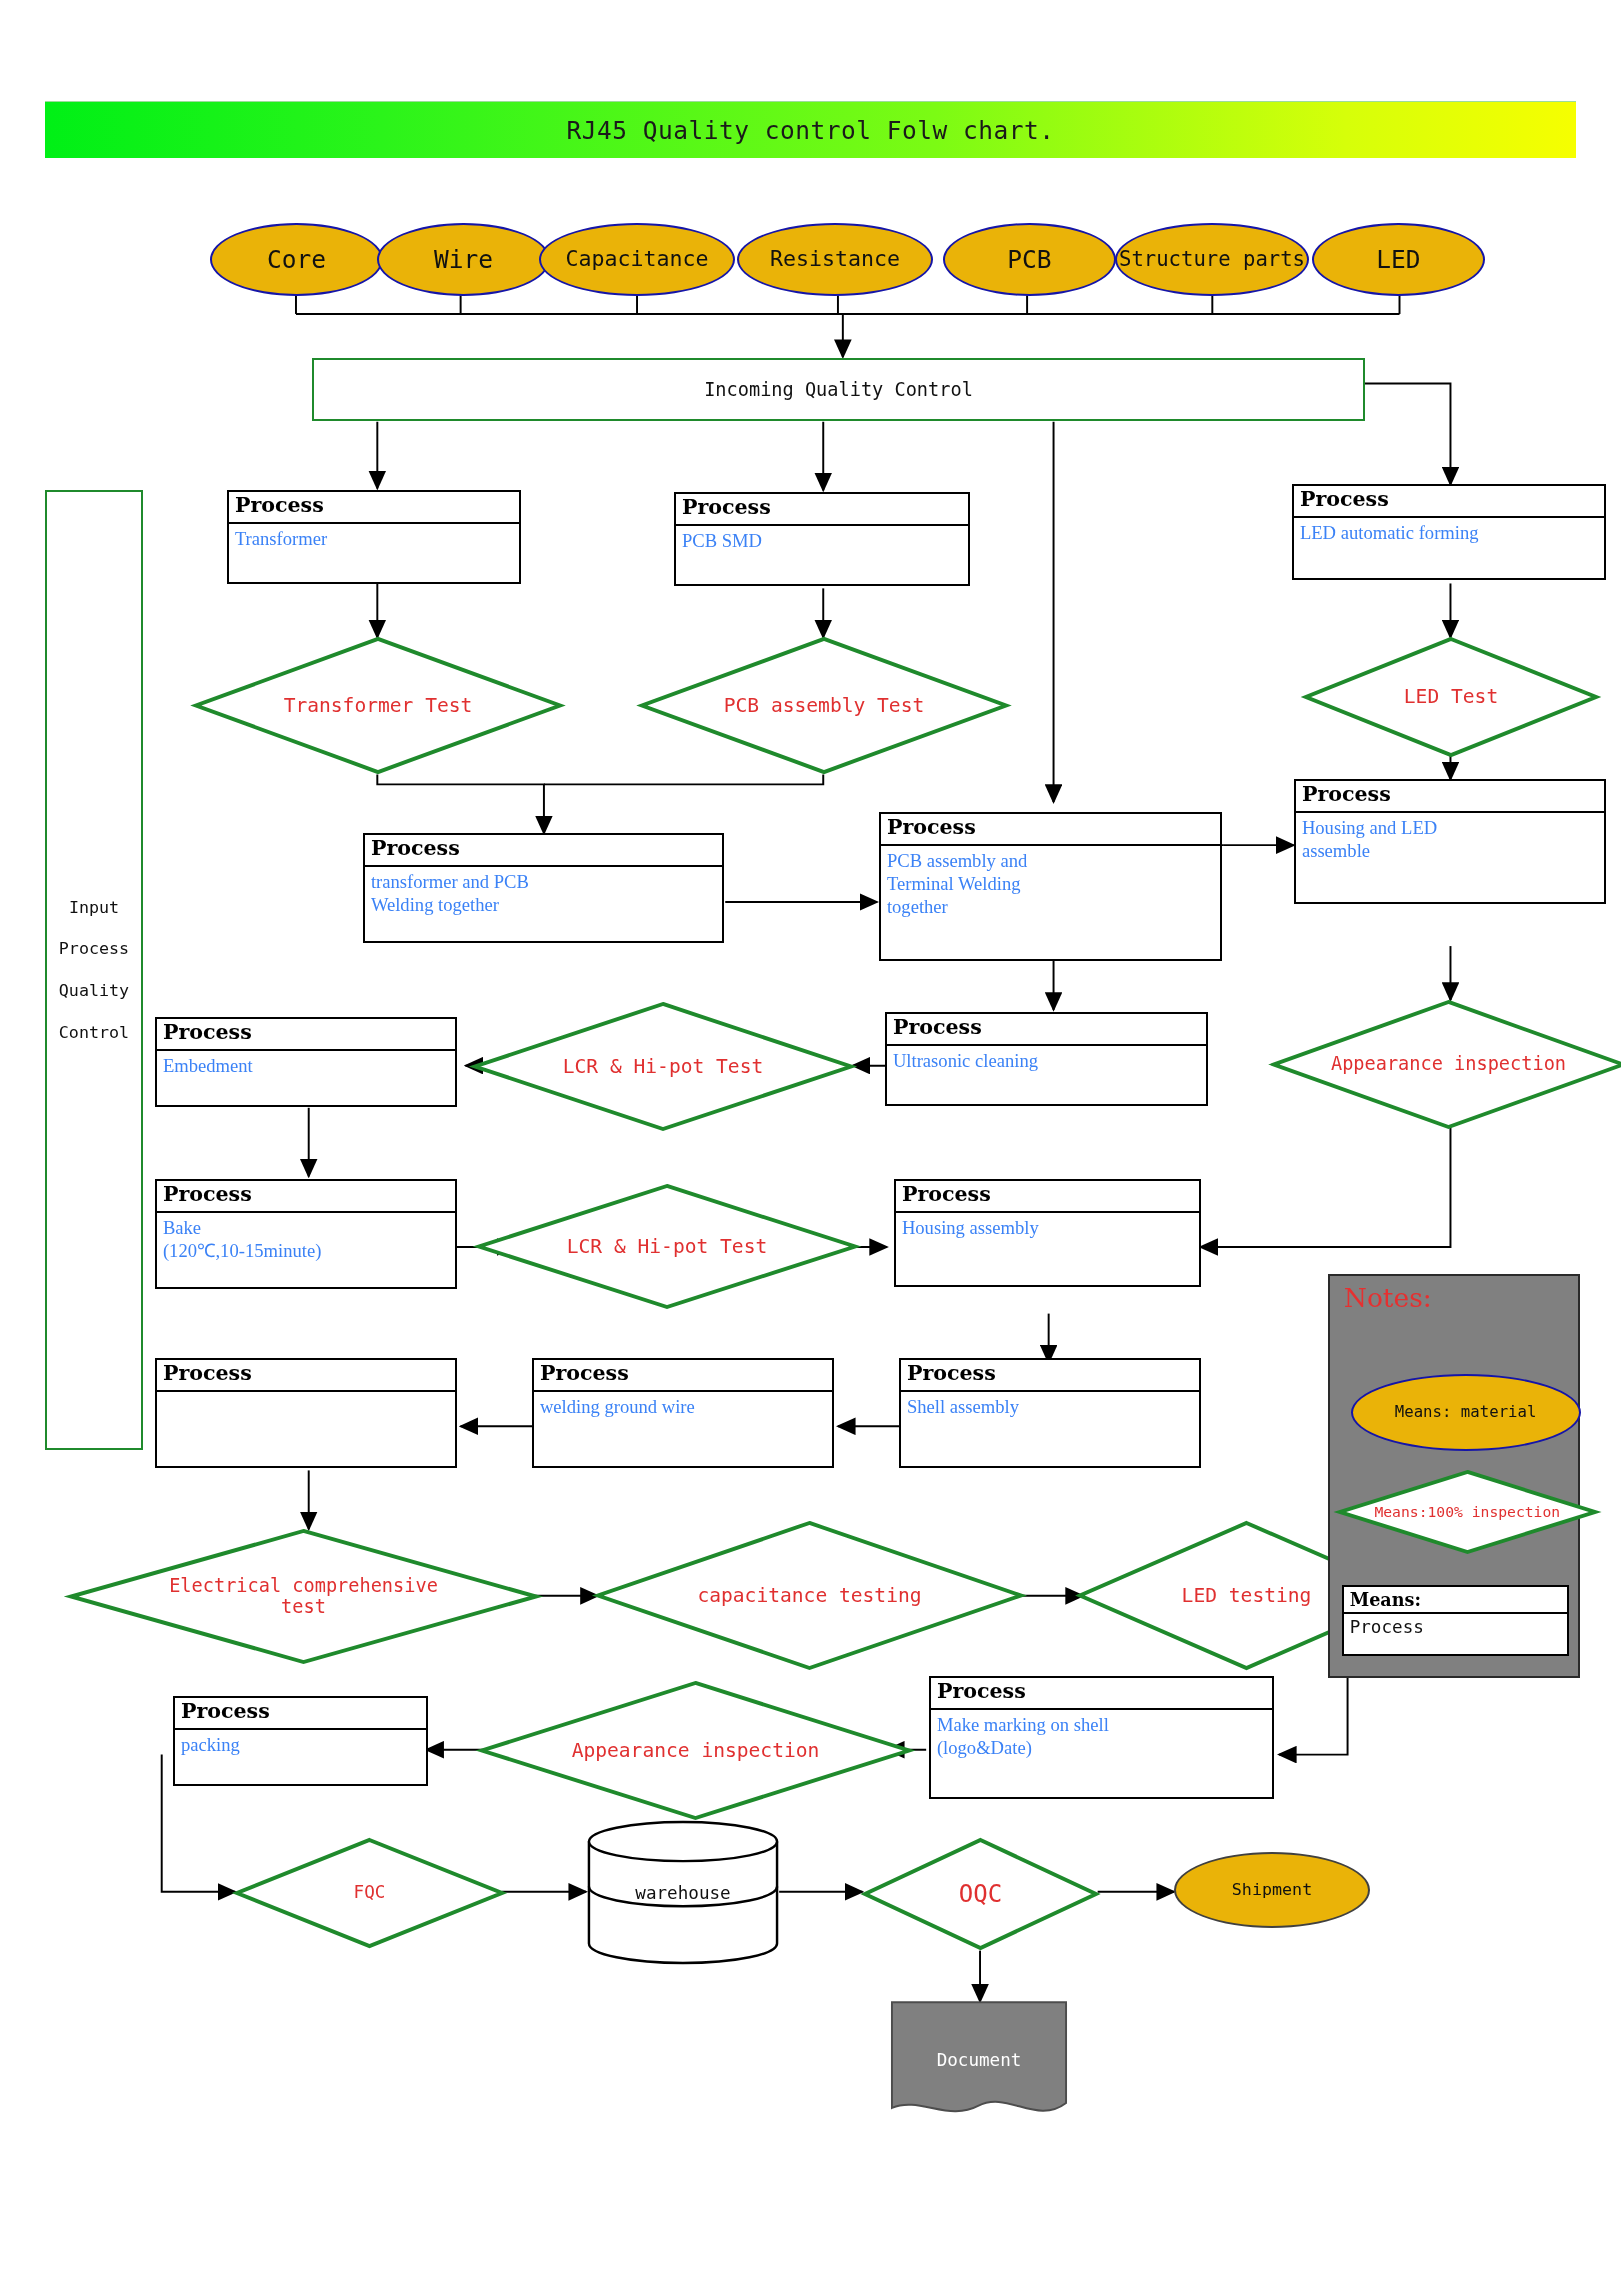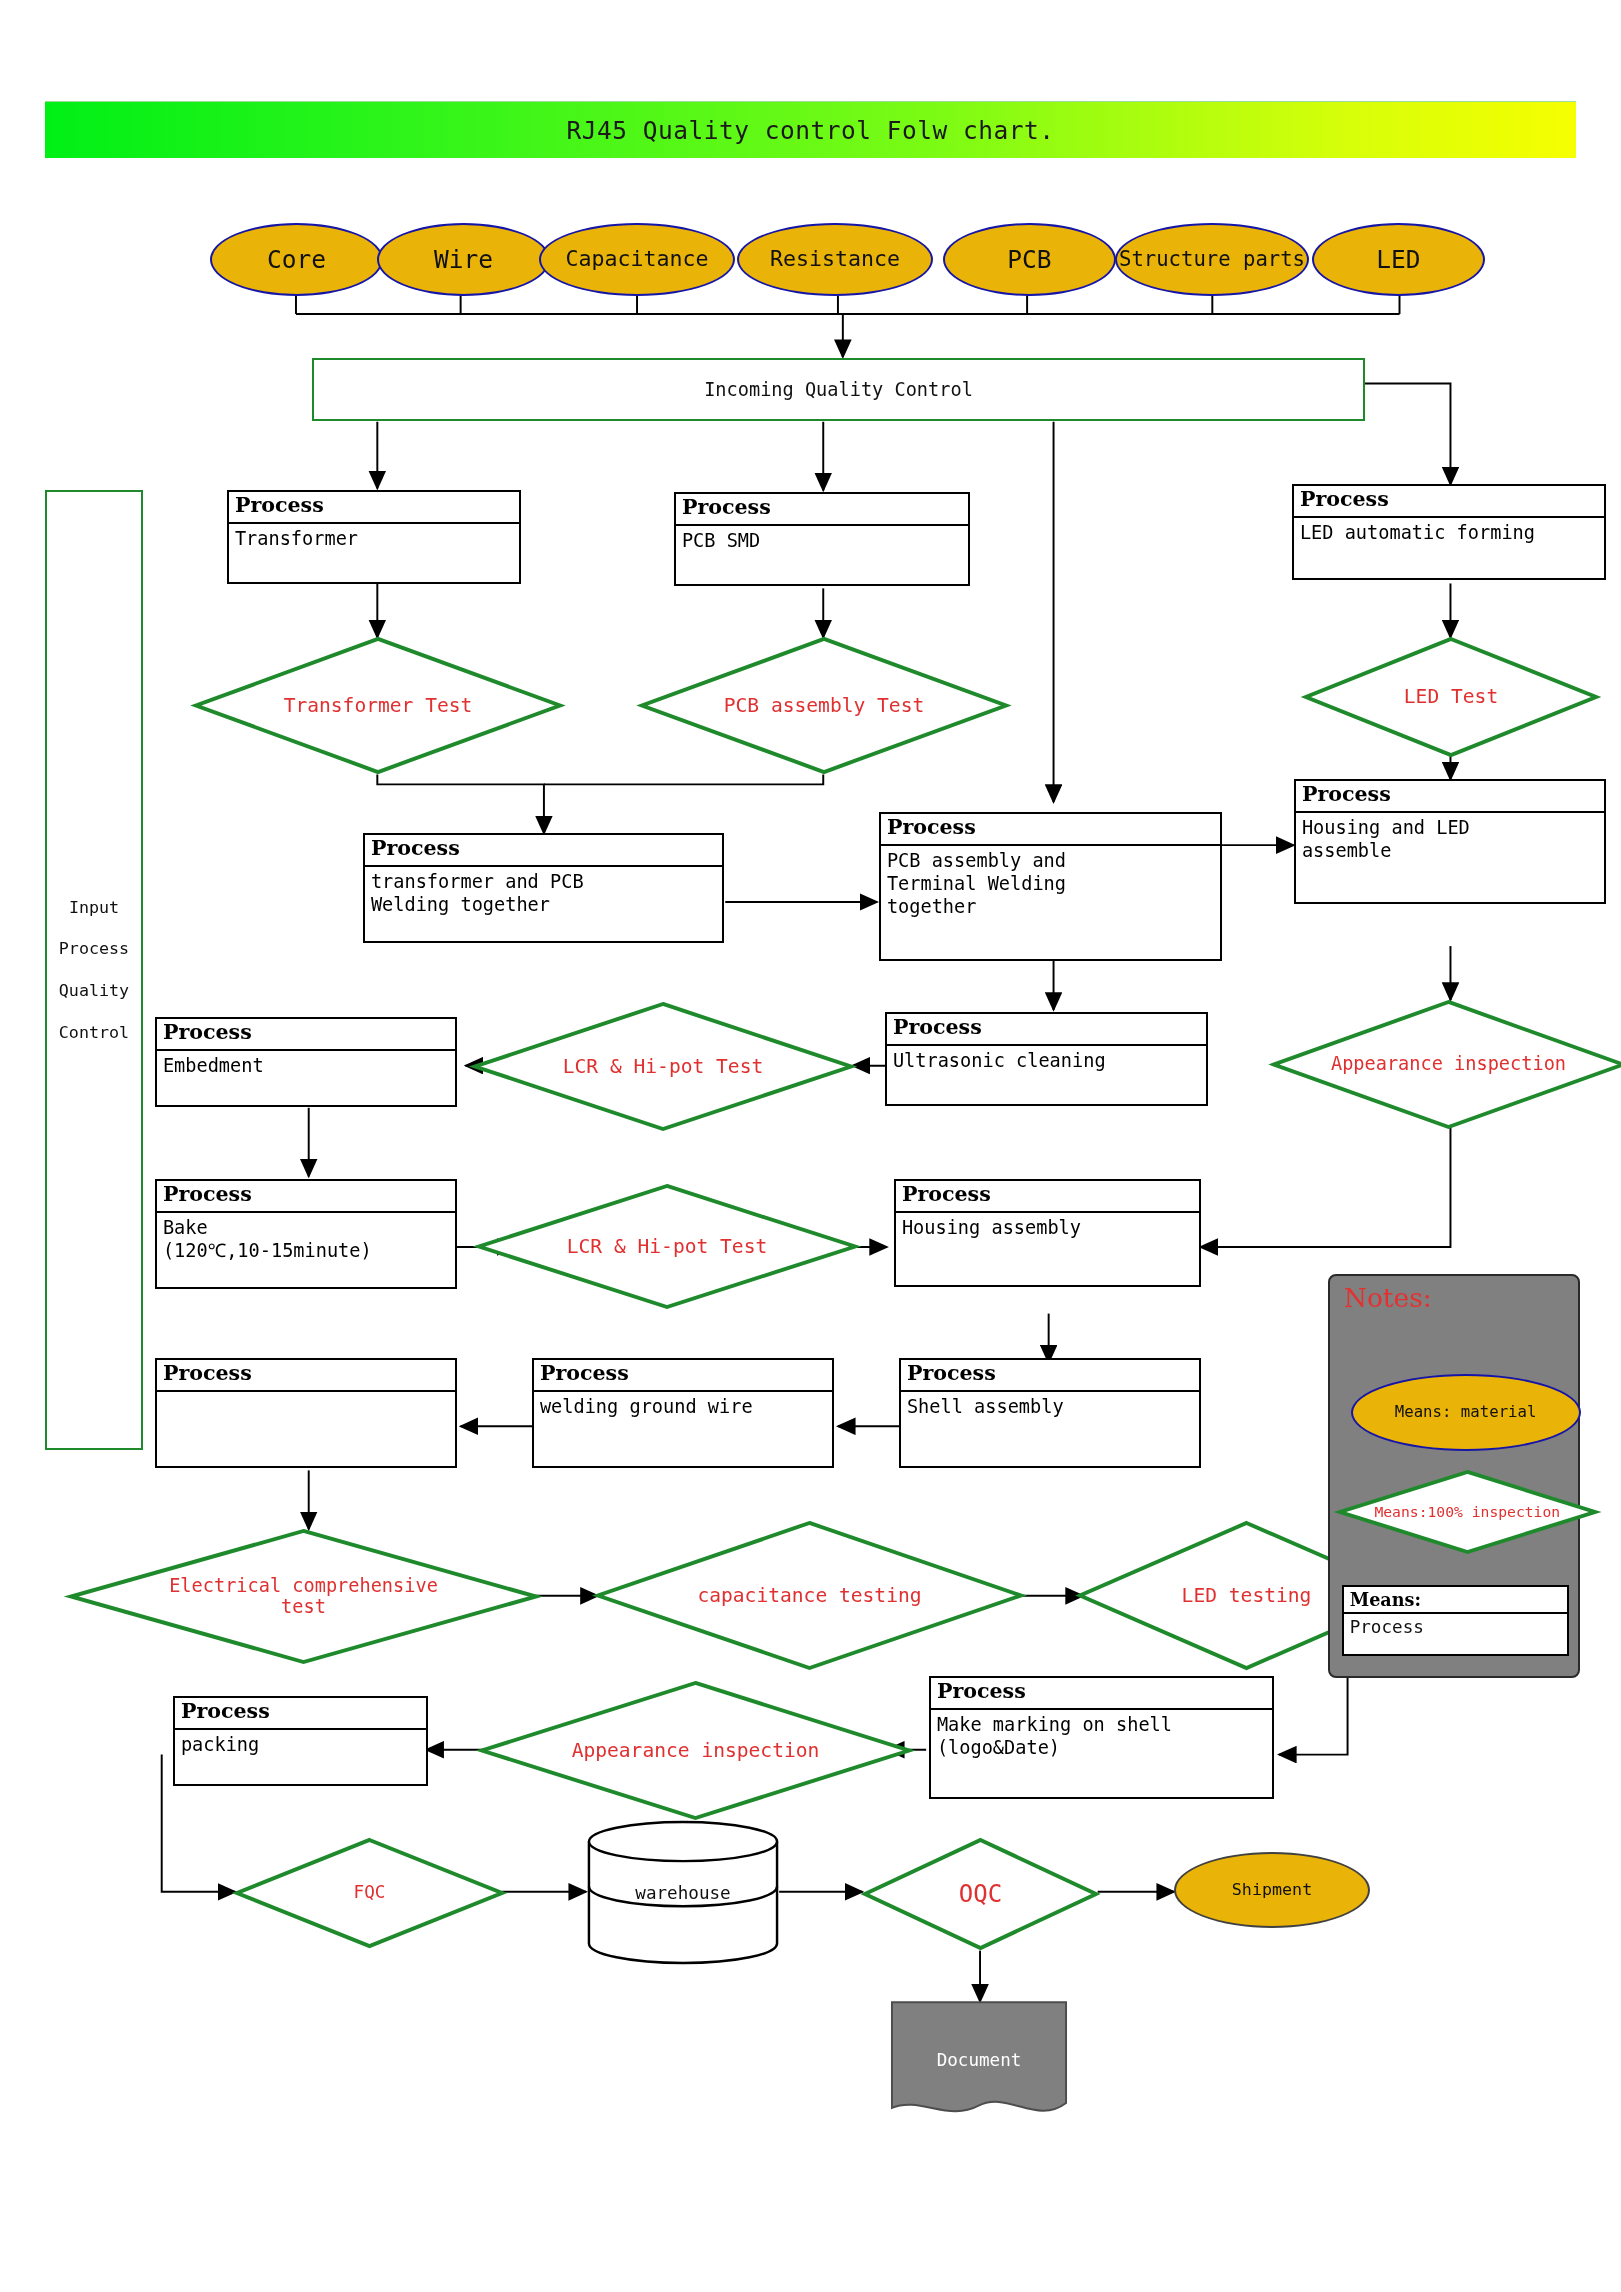--- a/index.html
+++ b/index.html
@@ -36,22 +36,22 @@
   .pbox{
     border:2px solid #000;background:#fff;z-index:4;
     display:flex;flex-direction:column;
   }
   .pbox .hd{
     border-bottom:2px solid #000;
     font-family:"DejaVu Serif", serif;font-weight:bold;
     font-size:20.6px;color:#000;padding:2px 5.9px 3.9px 5.9px;line-height:1.15;
   }
   .pbox .bd{
-    flex:1;font-size:18.6px;color:#000000;padding:4.9px 5.9px;line-height:1.22;
-    display:flex;align-items:flex-start;
+    flex:1;font-size:18.6px;color:#3b82f6;padding:4.9px 5.9px;line-height:1.22;
+    display:flex;align-items:flex-start;font-family:Liberation Serif, serif;
   }
 
   
   .dia{z-index:4;}
   .dia svg{position:absolute;left:0;top:0;width:100%;height:100%;overflow:visible;}
   .dia .dtxt{
     position:absolute;left:0;top:0;width:100%;height:100%;
     display:flex;align-items:center;justify-content:center;text-align:center;
     color:#e03030;font-size:19.6px;line-height:1.12;z-index:2;padding:0 5.9px;
     box-sizing:border-box;
@@ -395,21 +395,21 @@
 
   <div class="node ellipse plain" style="left:1174px;top:1852px;width:196px;height:76px;">Shipment</div>
 
   <div class="docsh" style="left:890px;top:2000px;width:178px;height:120px;">
     <svg width="178" height="120" viewBox="0 0 182 122" xmlns="http://www.w3.org/2000/svg">
       <path d="M2,2 L180,2 L180,105 C150,128 120,92 90,108 C60,124 30,98 2,110 Z" fill="#808080" stroke="#4d4d4d" stroke-width="2"></path>
     </svg>
     <div class="dtext" style="padding-bottom:13.7px;">Document</div>
   </div>
 
-  <div class="notes" style="left:1328px;top:1274px;width:248px;height:400px;border-radius:8px;">
+  <div class="notes" style="left:1328px;top:1274px;width:248px;height:400px;">
     <div class="ntitle">Notes:</div>
 
     <div class="ellipse" style="position:absolute;left:20.6px;top:98px;width:226px;height:73px;font-size:15.7px;">Means: material</div>
 
     <div class="dia" style="position:absolute;left:7.8px;top:194px;width:259px;height:84px;">
       <svg viewBox="0 0 264 86" preserveAspectRatio="none">
         <polygon points="132,2 262,43 132,84 2,43" fill="#fff" stroke="#1f8a2c" stroke-width="4"></polygon>
       </svg>
       <div class="dtxt" style="font-size:14.7px;">Means:100% inspection</div>
     </div>

